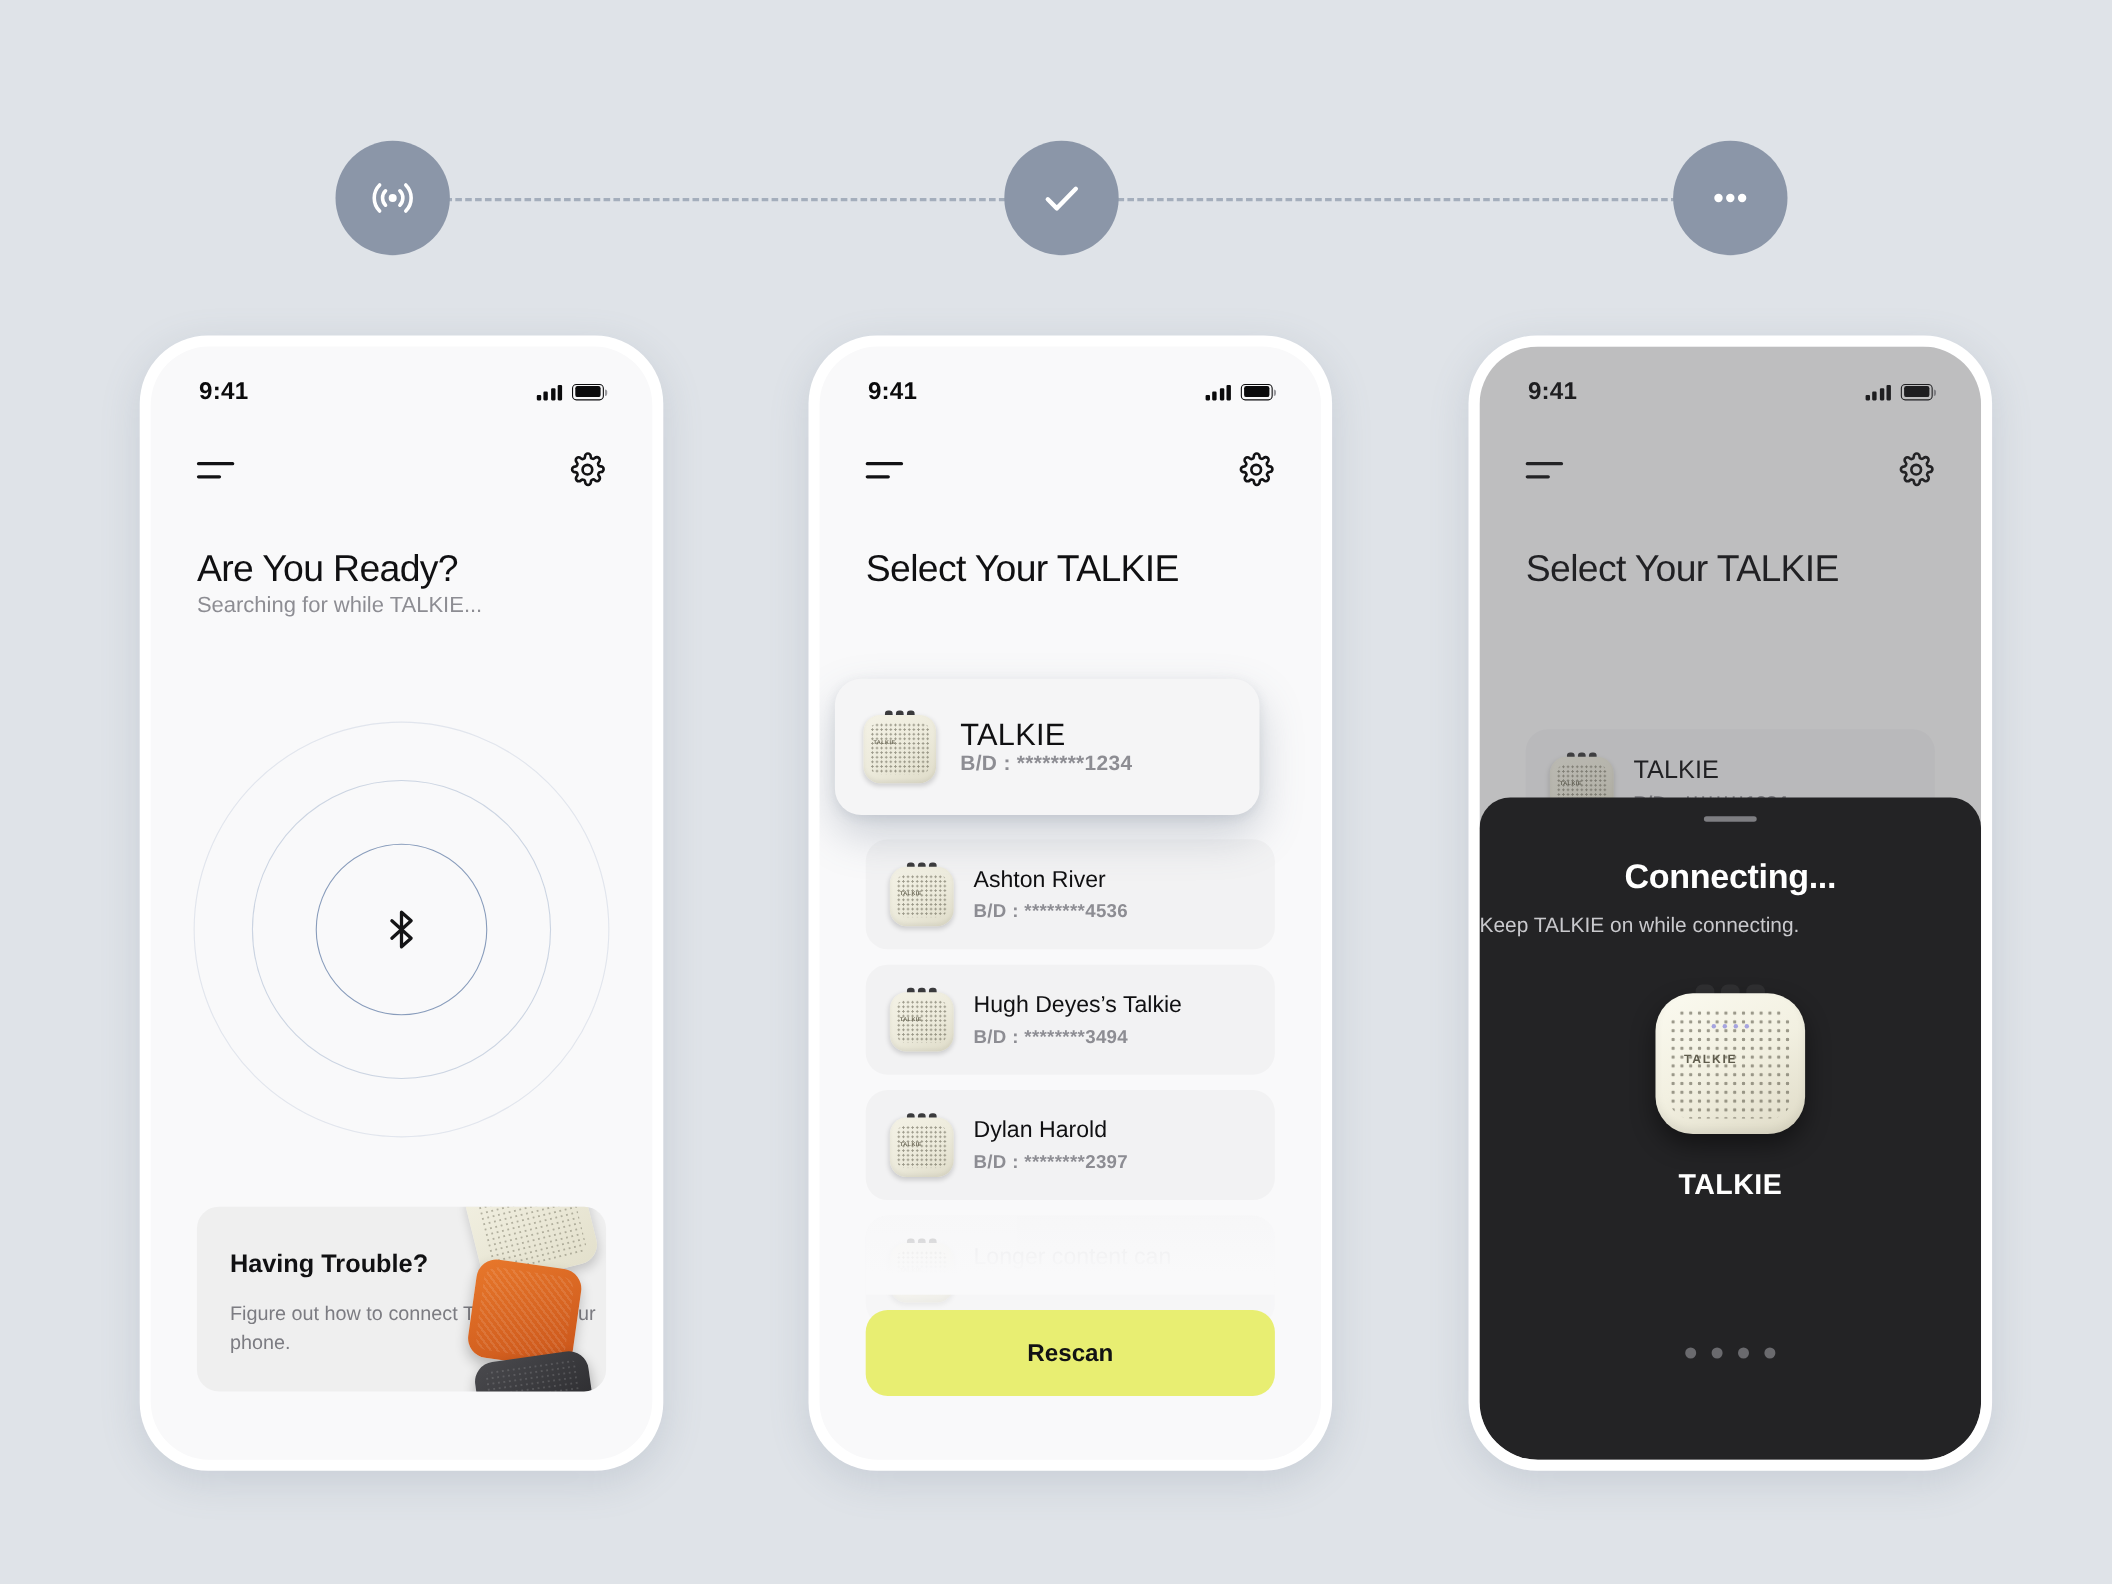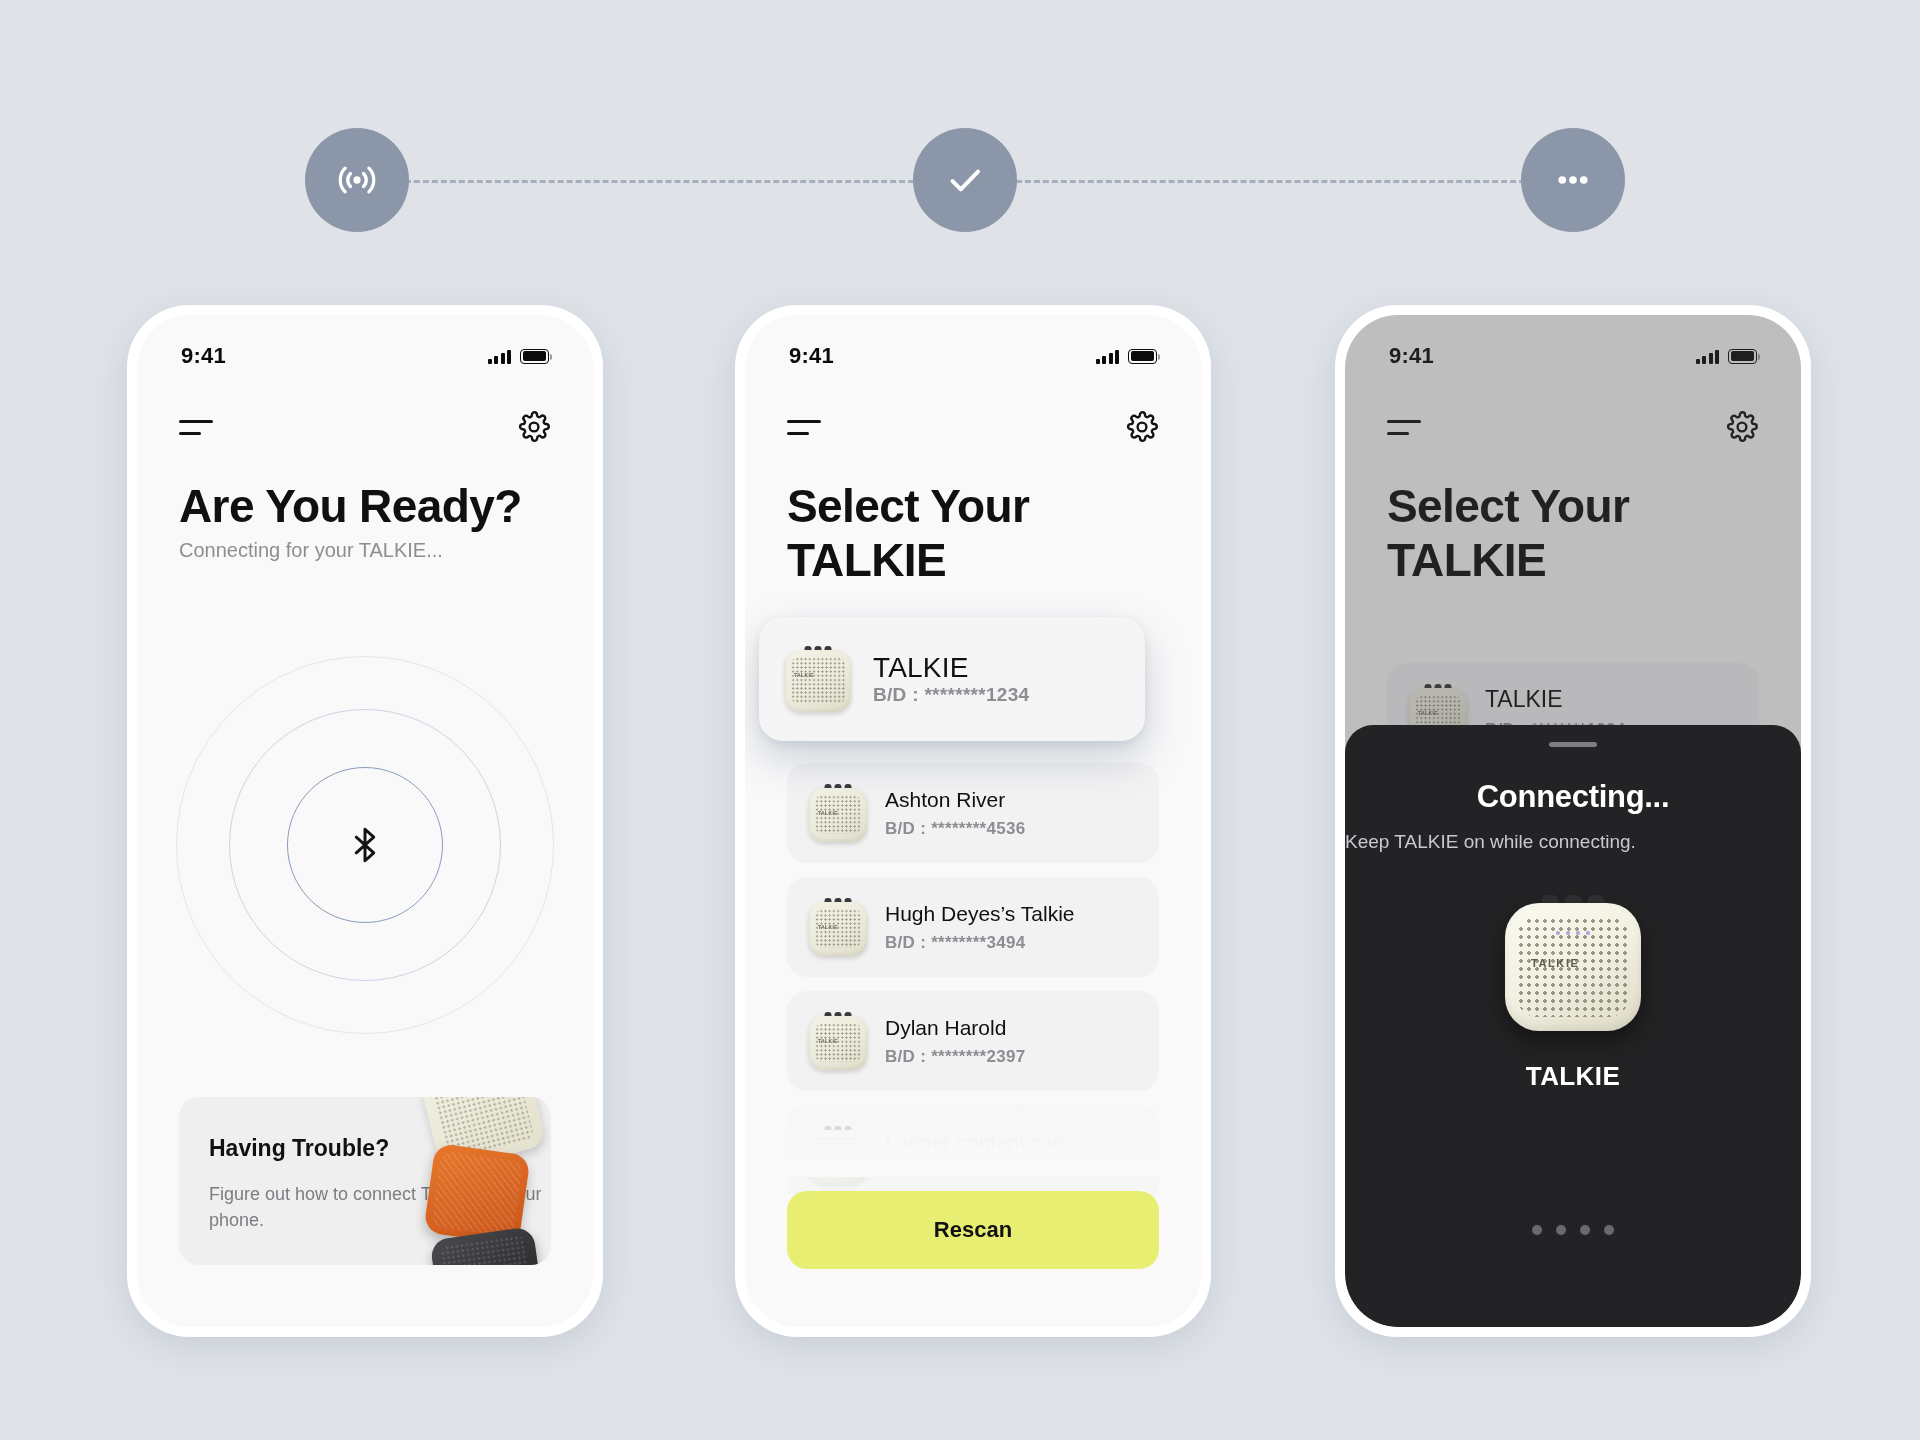--- a/index.html
+++ b/index.html
@@ -74,22 +74,22 @@
     display: flex; align-items: center; justify-content: space-between;
     padding: 0 42px;
   }
   .menu-icon { width: 34px; height: 22px; display: flex; flex-direction: column; gap: 9px; justify-content: center; cursor: pointer; }
   .menu-icon b { display:block; height:3px; background:#121214; border-radius:2px; }
   .menu-icon b:nth-child(1){ width:100%; }
   .menu-icon b:nth-child(2){ width:66%; }
 
   
   .title {
-    position: absolute; left: 42px; right: 42px; top: 164px;
-    font-size: 46px; font-weight: 700; color: #101012; letter-spacing: -.6px;
+    position: absolute; left: 42px; right: 42px; top: 183px;
+    font-size: 34px; font-weight: 400; color: #101012; letter-spacing: -.6px;
   }
   .subtitle {
     position: absolute; left: 42px; right: 42px; top: 224px;
     font-size: 20px; color: #8d8d93; font-weight: 400;
   }
 
   
   .radar {
     position: absolute; left: 50%; top: 530px; transform: translate(-50%,-50%);
     width: 378px; height: 378px;
@@ -262,21 +262,21 @@
             <b></b>
             <b></b>
           </div>
         <svg width="34" height="34" viewBox="0 0 24 24" fill="none" stroke="#121214" stroke-width="1.7">
           <circle cx="12" cy="12" r="3.1"></circle>
           <path d="M19.1 14.4a1.5 1.5 0 0 0 .3 1.7l.1.1a1.8 1.8 0 1 1-2.6 2.6l-.1-.1a1.5 1.5 0 0 0-1.7-.3 1.5 1.5 0 0 0-.9 1.4v.2a1.8 1.8 0 1 1-3.6 0v-.1a1.5 1.5 0 0 0-1-1.4 1.5 1.5 0 0 0-1.7.3l-.1.1a1.8 1.8 0 1 1-2.6-2.6l.1-.1a1.5 1.5 0 0 0 .3-1.7 1.5 1.5 0 0 0-1.4-.9h-.2a1.8 1.8 0 0 1 0-3.6h.1a1.5 1.5 0 0 0 1.4-1 1.5 1.5 0 0 0-.3-1.7l-.1-.1a1.8 1.8 0 1 1 2.6-2.6l.1.1a1.5 1.5 0 0 0 1.7.3h.1a1.5 1.5 0 0 0 .9-1.4v-.2a1.8 1.8 0 1 1 3.6 0v.1a1.5 1.5 0 0 0 .9 1.4 1.5 1.5 0 0 0 1.7-.3l.1-.1a1.8 1.8 0 1 1 2.6 2.6l-.1.1a1.5 1.5 0 0 0-.3 1.7v.1a1.5 1.5 0 0 0 1.4.9h.2a1.8 1.8 0 0 1 0 3.6h-.1a1.5 1.5 0 0 0-1.4.9z"></path>
         </svg>
       </div>
 
       <div class="title">Are You Ready?</div>
-      <div class="subtitle">Connecting for your TALKIE...</div>
+      <div class="subtitle">Searching for while TALKIE...</div>
 
       <div class="radar">
         <div class="ring r3"></div>
         <div class="ring r2"></div>
         <div class="ring r1"></div>
         <svg class="bt" width="42" height="42" viewBox="0 0 24 24" fill="none" stroke="#141416" stroke-width="1.7" stroke-linecap="round" stroke-linejoin="round">
           <path d="M7 7.5l10 9-5 4.5V3l5 4.5-10 9"></path>
         </svg>
       </div>
 

